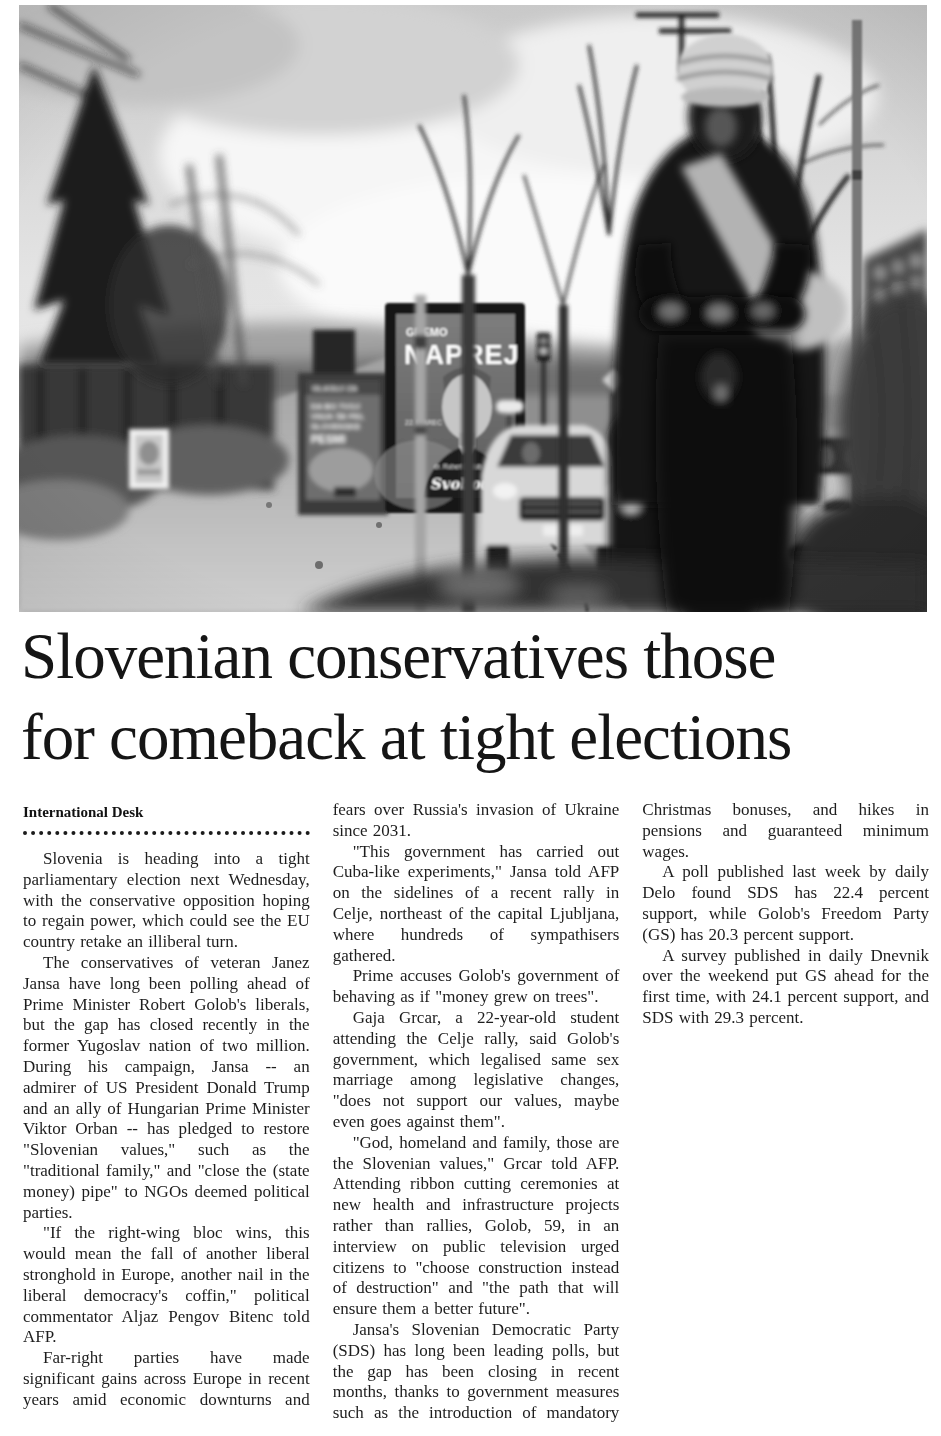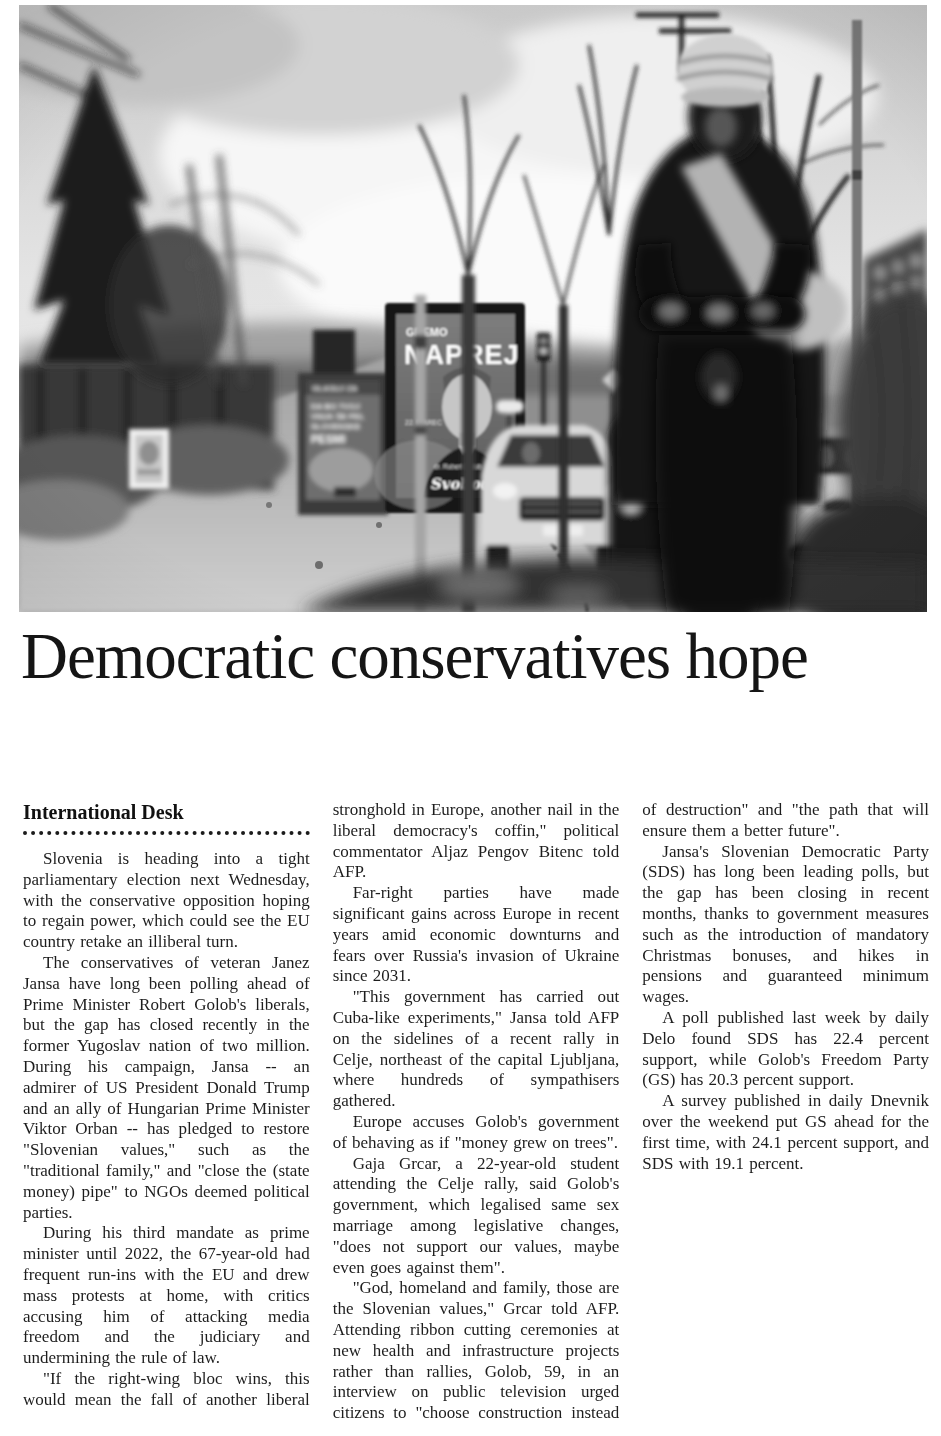--- a/index.html
+++ b/index.html
@@ -15,21 +15,21 @@
   .headline{
     position:absolute;left:21px;top:616px;width:912px;
     font-family:"Liberation Serif",serif;font-weight:500;
     font-size:65px;line-height:81px;color:#151515;letter-spacing:-1px;
   }
   .article{
     position:absolute;left:23px;top:800px;width:906px;height:628px;
     column-count:3;column-gap:23px;column-fill:auto;overflow:hidden;
   }
   .byline{
-    font-weight:bold;font-size:20px;line-height:24px;color:#111;
+    font-weight:bold;font-size:15px;line-height:24px;color:#111;
     margin:0 0 5px 0;
   }
   .byline-rule{
     border-bottom:4px dotted #1b1b1b;height:2px;margin:0 0 14px 0;
   }
   .article p{
     margin:0;font-size:17px;line-height:20.8px;text-align:justify;
     text-indent:20px;color:#1d1d1d;
     word-spacing:1px;
   }
@@ -292,33 +292,33 @@
         <path d="M640 330 Q 630 460 648 607 L 770 607 Q 786 470 772 330 Z" fill="#0d0d0d" filter="url(#b8)"></path>
         <ellipse cx="700" cy="372" rx="18" ry="24" fill="#2c2c2c" filter="url(#b4)"></ellipse>
         <ellipse cx="702" cy="388" rx="8" ry="10" fill="#707070" filter="url(#b4)"></ellipse>
       </g>
 
       <rect x="0" y="0" width="908" height="607" fill="url(#vign)"></rect>
     </svg>
   </div>
 
   <div class="headline">
-    <div>Democratic conservatives hope</div>
+    <div>Slovenian conservatives those</div>
+    <div>for comeback at tight elections</div>
   </div>
 
   <div class="article">
     <h2 class="byline">International Desk</h2>
     <div class="byline-rule"></div>
     <p>Slovenia is heading into a tight parliamentary election next Wednesday, with the conservative opposition hoping to regain power, which could see the EU country retake an illiberal turn.</p>
     <p>The conservatives of veteran Janez Jansa have long been polling ahead of Prime Minister Robert Golob's liberals, but the gap has closed recently in the former Yugoslav nation of two million. During his campaign, Jansa -- an admirer of US President Donald Trump and an ally of Hungarian Prime Minister Viktor Orban -- has pledged to restore "Slovenian values," such as the "traditional family," and "close the (state money) pipe" to NGOs deemed political parties.</p>
-    <p>During his third mandate as prime minister until 2022, the 67-year-old had frequent run-ins with the EU and drew mass protests at home, with critics accusing him of attacking media freedom and the judiciary and undermining the rule of law.</p>
     <p>"If the right-wing bloc wins, this would mean the fall of another liberal stronghold in Europe, another nail in the liberal democracy's coffin," political commentator Aljaz Pengov Bitenc told AFP.</p>
     <p>Far-right parties have made significant gains across Europe in recent years amid economic downturns and fears over Russia's invasion of Ukraine since 2031.</p>
     <p>"This government has carried out Cuba-like experiments," Jansa told AFP on the sidelines of a recent rally in Celje, northeast of the capital Ljubljana, where hundreds of sympathisers gathered.</p>
-    <p>Europe accuses Golob's government of behaving as if "money grew on trees".</p>
+    <p>Prime accuses Golob's government of behaving as if "money grew on trees".</p>
     <p>Gaja Grcar, a 22-year-old student attending the Celje rally, said Golob's government, which legalised same sex marriage among legislative changes, "does not support our values, maybe even goes against them".</p>
     <p>"God, homeland and family, those are the Slovenian values," Grcar told AFP. Attending ribbon cutting ceremonies at new health and infrastructure projects rather than rallies, Golob, 59, in an interview on public television urged citizens to "choose construction instead of destruction" and "the path that will ensure them a better future".</p>
     <p>Jansa's Slovenian Democratic Party (SDS) has long been leading polls, but the gap has been closing in recent months, thanks to government measures such as the introduction of mandatory Christmas bonuses, and hikes in pensions and guaranteed minimum wages.</p>
     <p>A poll published last week by daily Delo found SDS has 22.4 percent support, while Golob's Freedom Party (GS) has 20.3 percent support.</p>
-    <p>A survey published in daily Dnevnik over the weekend put GS ahead for the first time, with 24.1 percent support, and SDS with 19.1 percent.</p>
+    <p>A survey published in daily Dnevnik over the weekend put GS ahead for the first time, with 24.1 percent support, and SDS with 29.3 percent.</p>
   </div>
 
 </div>
 
 </body></html>

